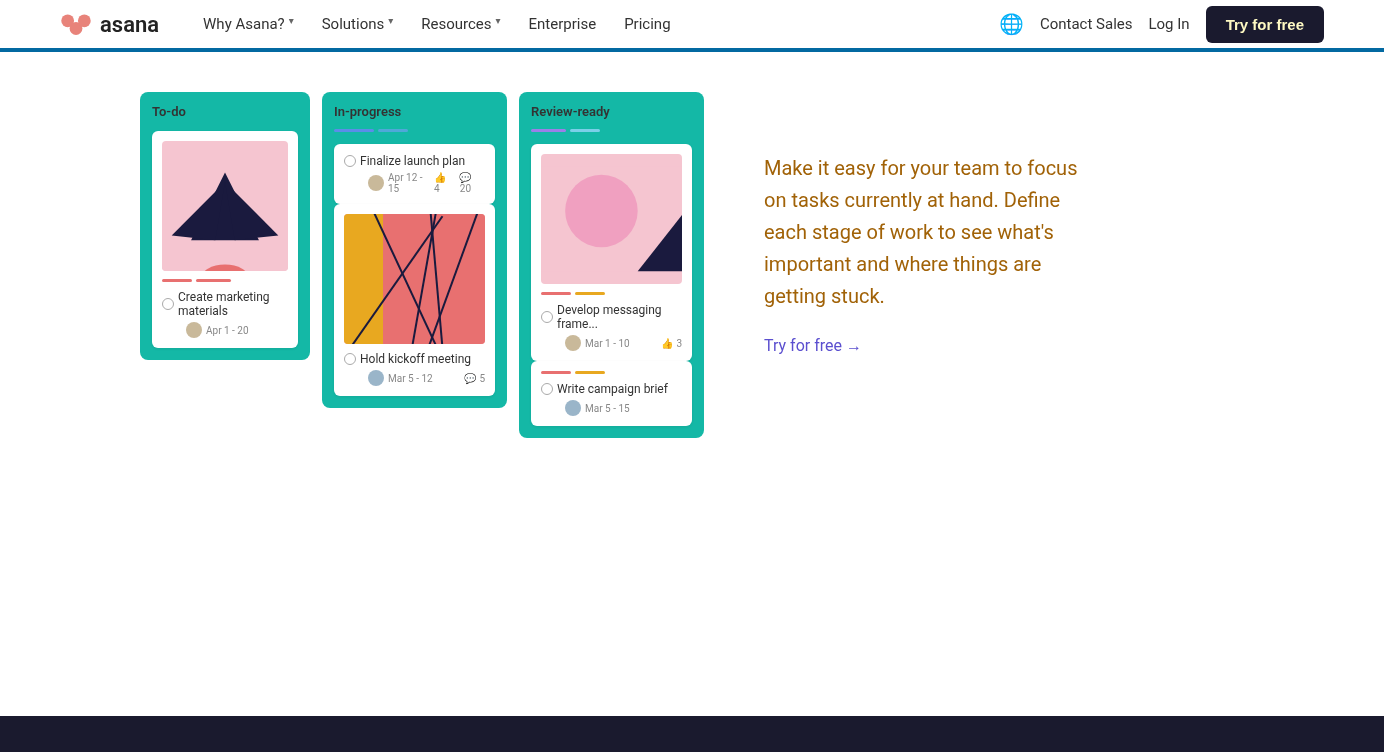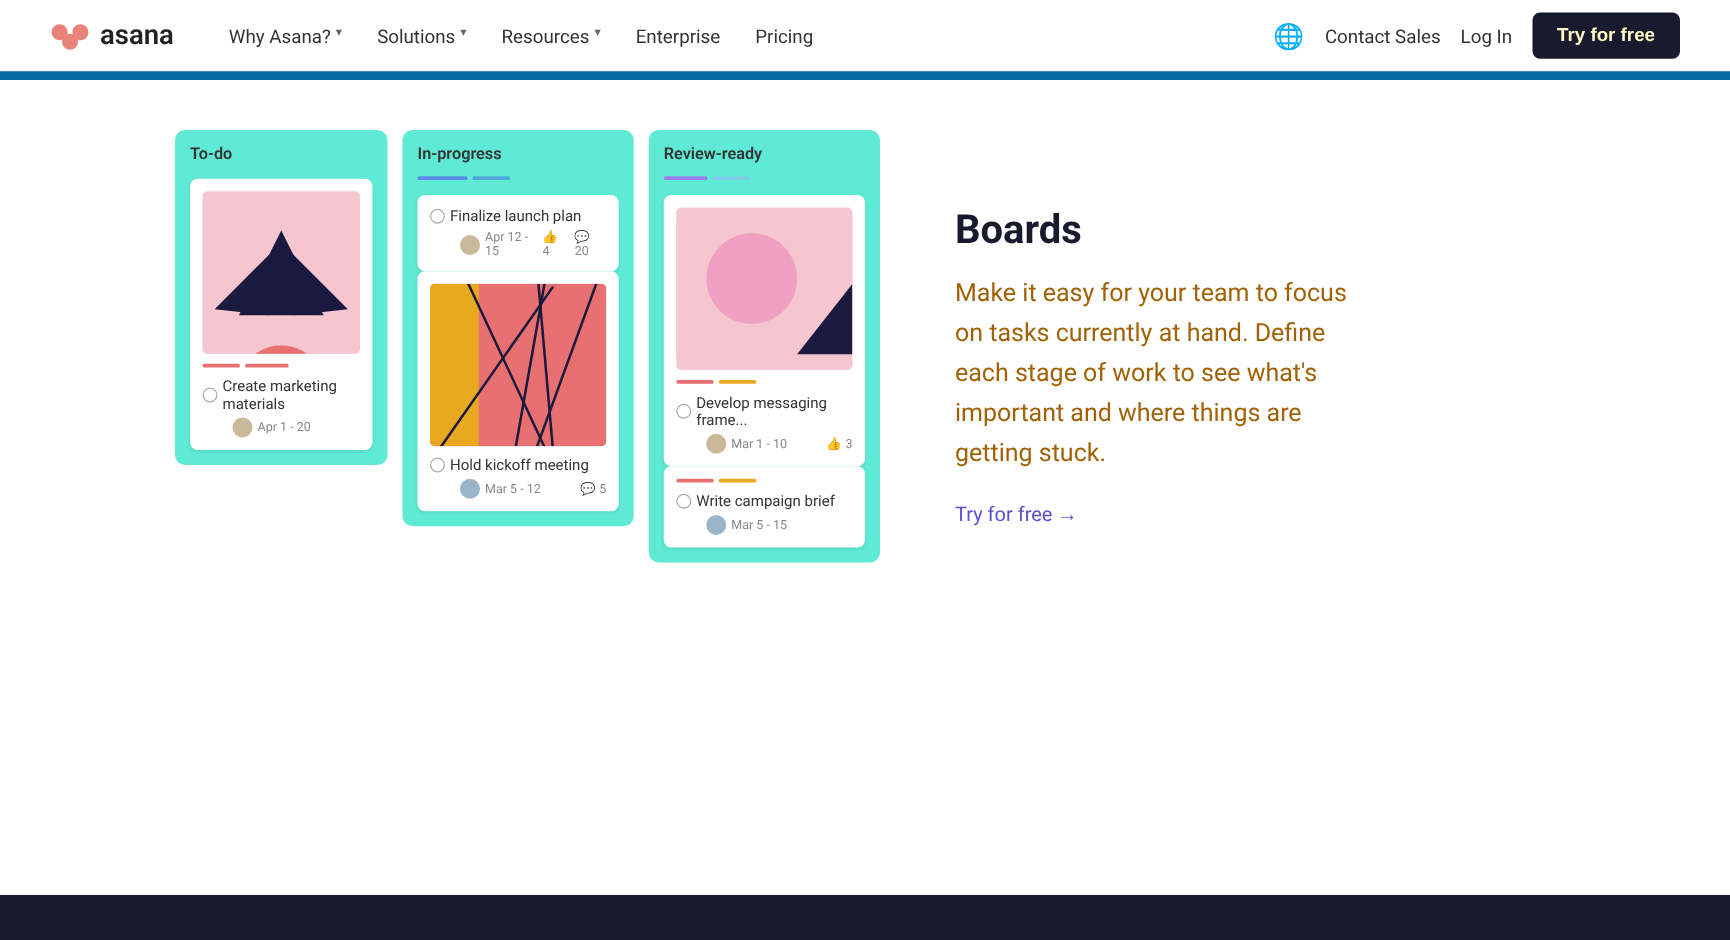--- a/index.html
+++ b/index.html
@@ -1,21 +1,21 @@
 <!DOCTYPE html>
 <html><head>
   <meta charset="utf-8">
   <style>
     * { margin: 0; padding: 0; box-sizing: border-box; }
     body { font-family: -apple-system, BlinkMacSystemFont, 'Segoe UI', Roboto, sans-serif; background: #fff; color: #1a1a2e; width: 1384px; min-height: 752px; overflow-x: hidden; }
 
     
     nav {
-      display: flex; align-items: center; padding: 0 40px; height: 64px;
-      border-bottom: 7px solid #0369a1; position: relative; z-index: 10;
+      display: flex; align-items: center; padding: 0 60px; height: 52px;
+      border-bottom: 4px solid #0369a1; position: relative; z-index: 10;
     }
     .nav-logo { display: flex; align-items: center; gap: 8px; margin-right: 32px; text-decoration: none; }
     .logo-icon { width: 32px; height: 32px; }
     .logo-text { font-size: 22px; font-weight: 600; color: #222; }
     .nav-links { display: flex; align-items: center; gap: 4px; flex: 1; }
     .nav-link {
       font-size: 15px; color: #333; text-decoration: none; padding: 8px 12px;
       border-radius: 4px; cursor: pointer; display: flex; gap: 4px;
     }
     .nav-link .chevron { font-size: 10px; color: #666; }
@@ -31,21 +31,21 @@
     
     .main-content {
       display: flex; align-items: flex-start; padding: 40px 80px 40px 140px;
       gap: 60px; min-height: 620px;
     }
 
     
     .board-demo { display: flex; align-items: flex-start; gap: 12px; flex-shrink: 0; }
 
     
-    .board-column { background: #5eead4; border-radius: 8px; padding: 12px; width: 170px; }
+    .board-column { background: #14b8a6; border-radius: 8px; padding: 12px; width: 170px; }
     .board-column.todo { width: 170px; }
 
     .col-header { font-size: 13px; font-weight: 600; color: #333; margin-bottom: 10px; }
 
     
     .card {
       background: #fff; border-radius: 6px; padding: 10px; margin-bottom: 0;
       box-shadow: 0 1px 3px rgba(0,0,0,0.08);
     }
 
@@ -309,19 +309,18 @@
             <div class="avatar-sm2"></div>
             <span>Mar 5 - 15</span>
           </div>
         </div>
       </div>
     </div>
 
   </div>
 
   <div class="boards-desc">
-    <h2 class="boards-title">Boards</h2>
     <p class="boards-text">Make it easy for your team to focus on tasks currently at hand. Define each stage of work to see what's important and where things are getting stuck.</p>
     <a class="try-link">Try for free →</a>
   </div>
 </div>
 
 <footer></footer>
 
 </body></html>

